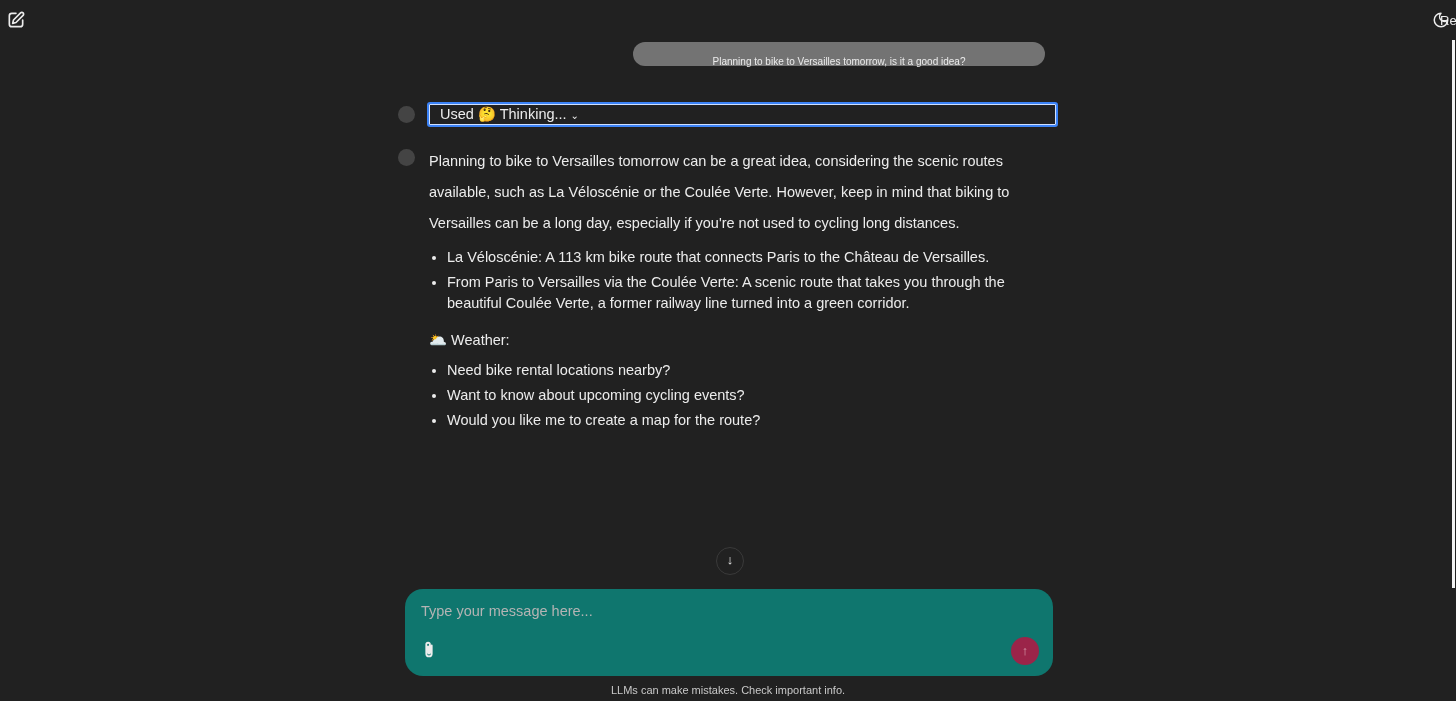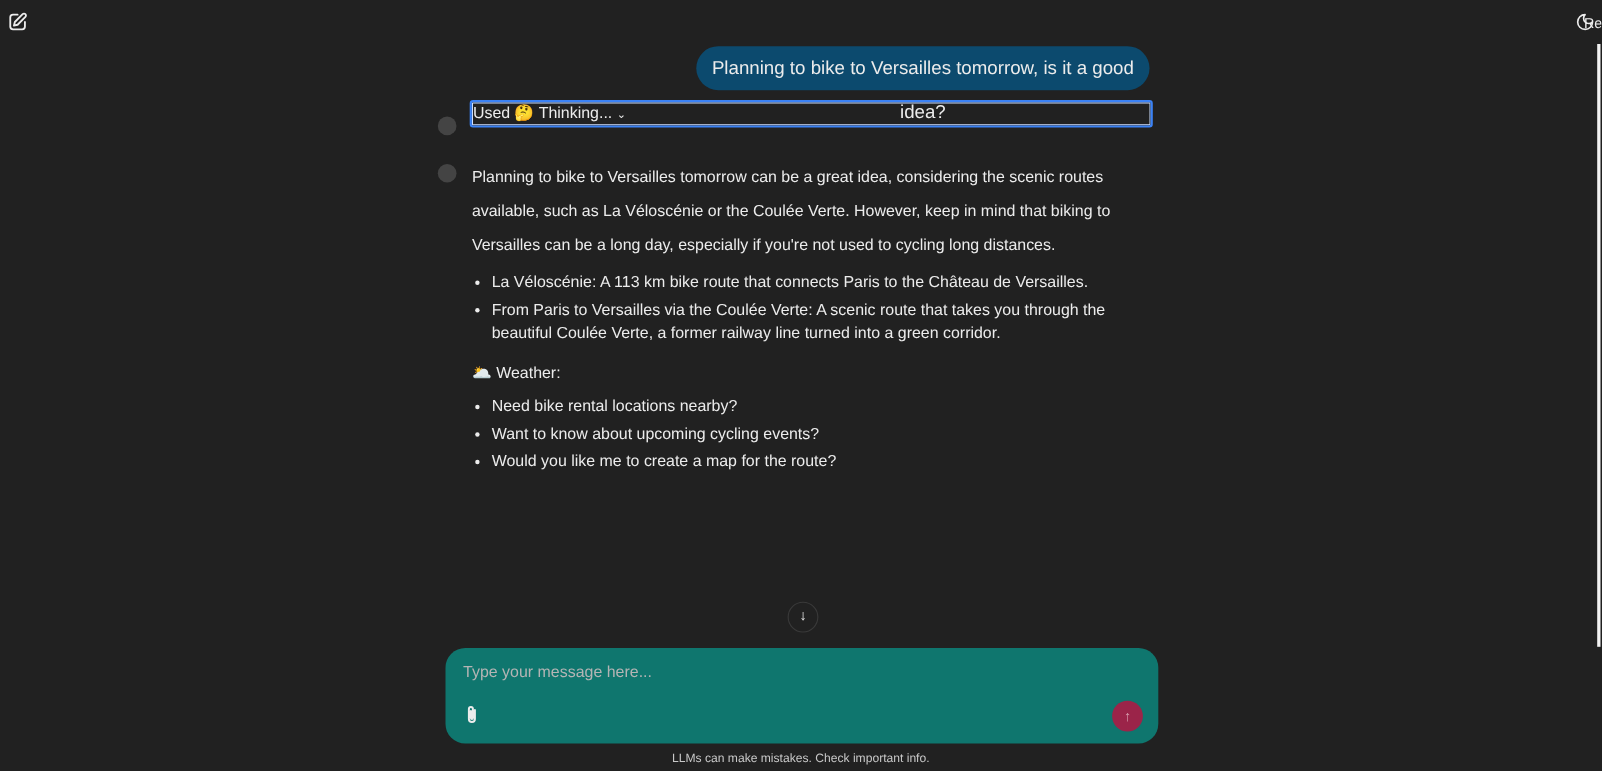--- a/index.html
+++ b/index.html
@@ -9,29 +9,29 @@
     font-family:"Liberation Sans", sans-serif;
     position:relative;
   }
   .topbar { position:absolute; top:0; left:0; right:0; height:40px; }
   .new-chat { position:absolute; left:6px; top:10px; width:20px; height:20px; cursor:pointer; }
   .readme { position:absolute; left:1440px; top:13px; font-size:13px; color:#ececec; cursor:pointer; }
   .moon { position:absolute; left:1432px; top:11px; width:18px; height:18px; cursor:pointer; }
   .scrollbar { position:absolute; left:1452px; top:40px; width:3px; height:548px; background:#f2f2f2; }
 
   .user-bubble {
-    position:absolute; left:633px; top:42px; width:412px; height:40px;
-    background:#0c4a6e; border-radius:20px;
-    font-size:17px; line-height:40px; text-align:center; color:#ececec;
+    position:absolute; left:633px; top:42px; width:412px; height:24px;
+    background:#737373; border-radius:20px;
+    font-size:10px; line-height:40px; text-align:center; color:#ececec;
   }
   .dot { position:absolute; width:17px; height:17px; border-radius:50%; background:#444; }
   .thinking {
-    position:absolute; left:427px; top:91px; width:616px; height:21px;
+    position:absolute; left:427px; top:102px; width:616px; height:21px;
     border:2px solid #3b82f6; border-radius:3px; box-shadow:0 0 0 1px #cfe0ff inset;
-    font-size:14.5px; line-height:21px; padding-left:1px; color:#ececec; cursor:pointer;
+    font-size:14.5px; line-height:21px; padding-left:11px; color:#ececec; cursor:pointer;
   }
   .thinking .chev { font-size:10px; margin-left:4px; }
   .content { position:absolute; left:429px; top:146px; width:616px; font-size:14.5px; color:#ececec; }
   .content p { margin:0; line-height:31px; }
   .content .h { margin-top:14px; line-height:24px; }
   .content ul { margin:8px 0 0 0; padding-left:18px; }
   .content li { line-height:21px; margin-bottom:4px; }
   .scroll-down {
     position:absolute; left:716px; top:547px; width:26px; height:26px; border-radius:50%;
     background:#212121; border:1px solid #3a3a3a; color:#ececec; text-align:center;

